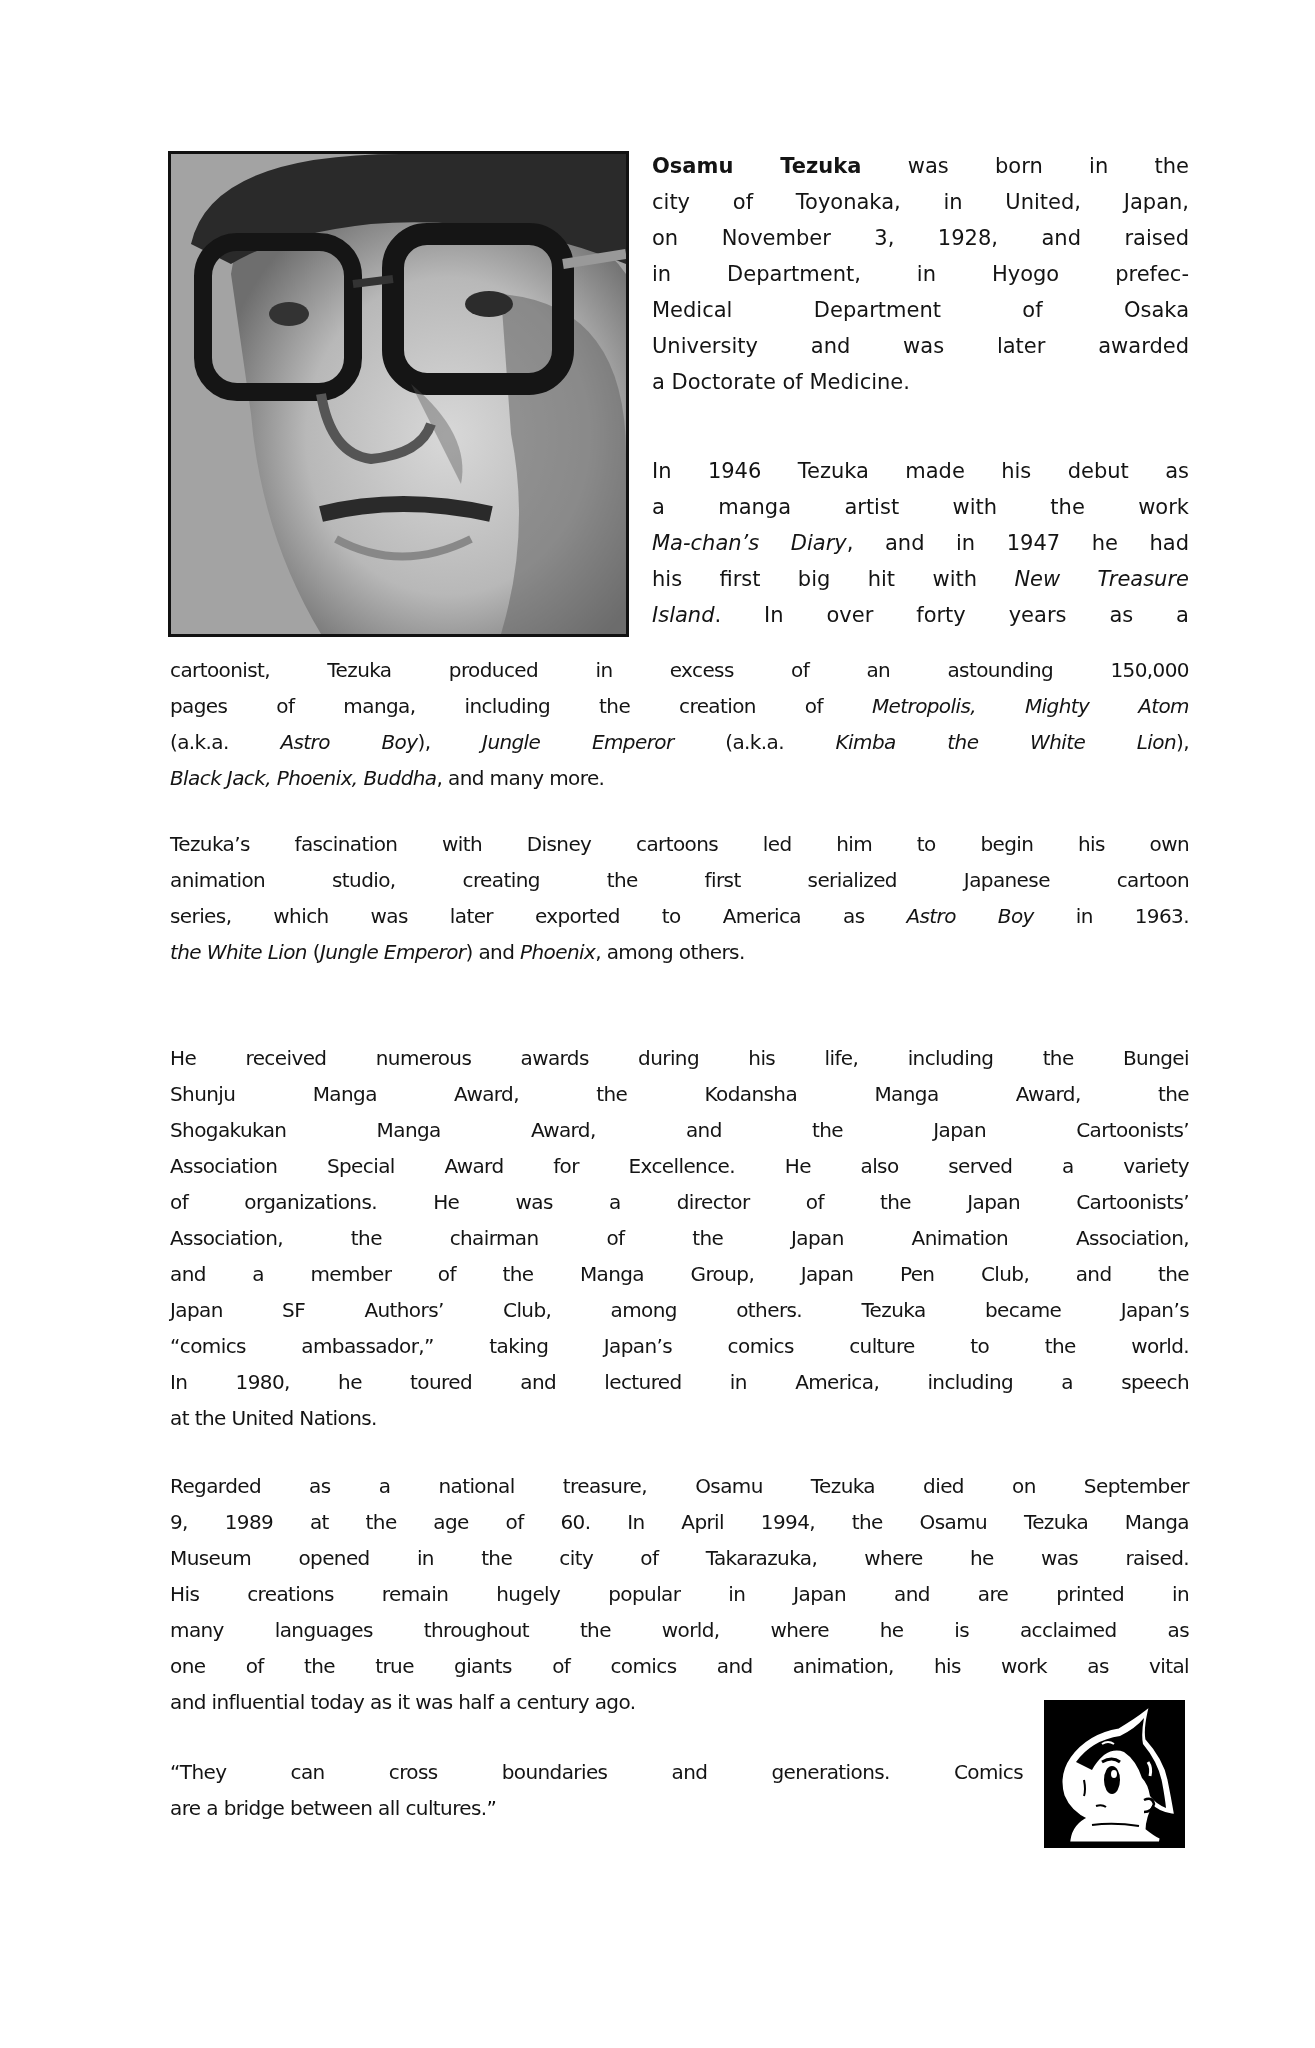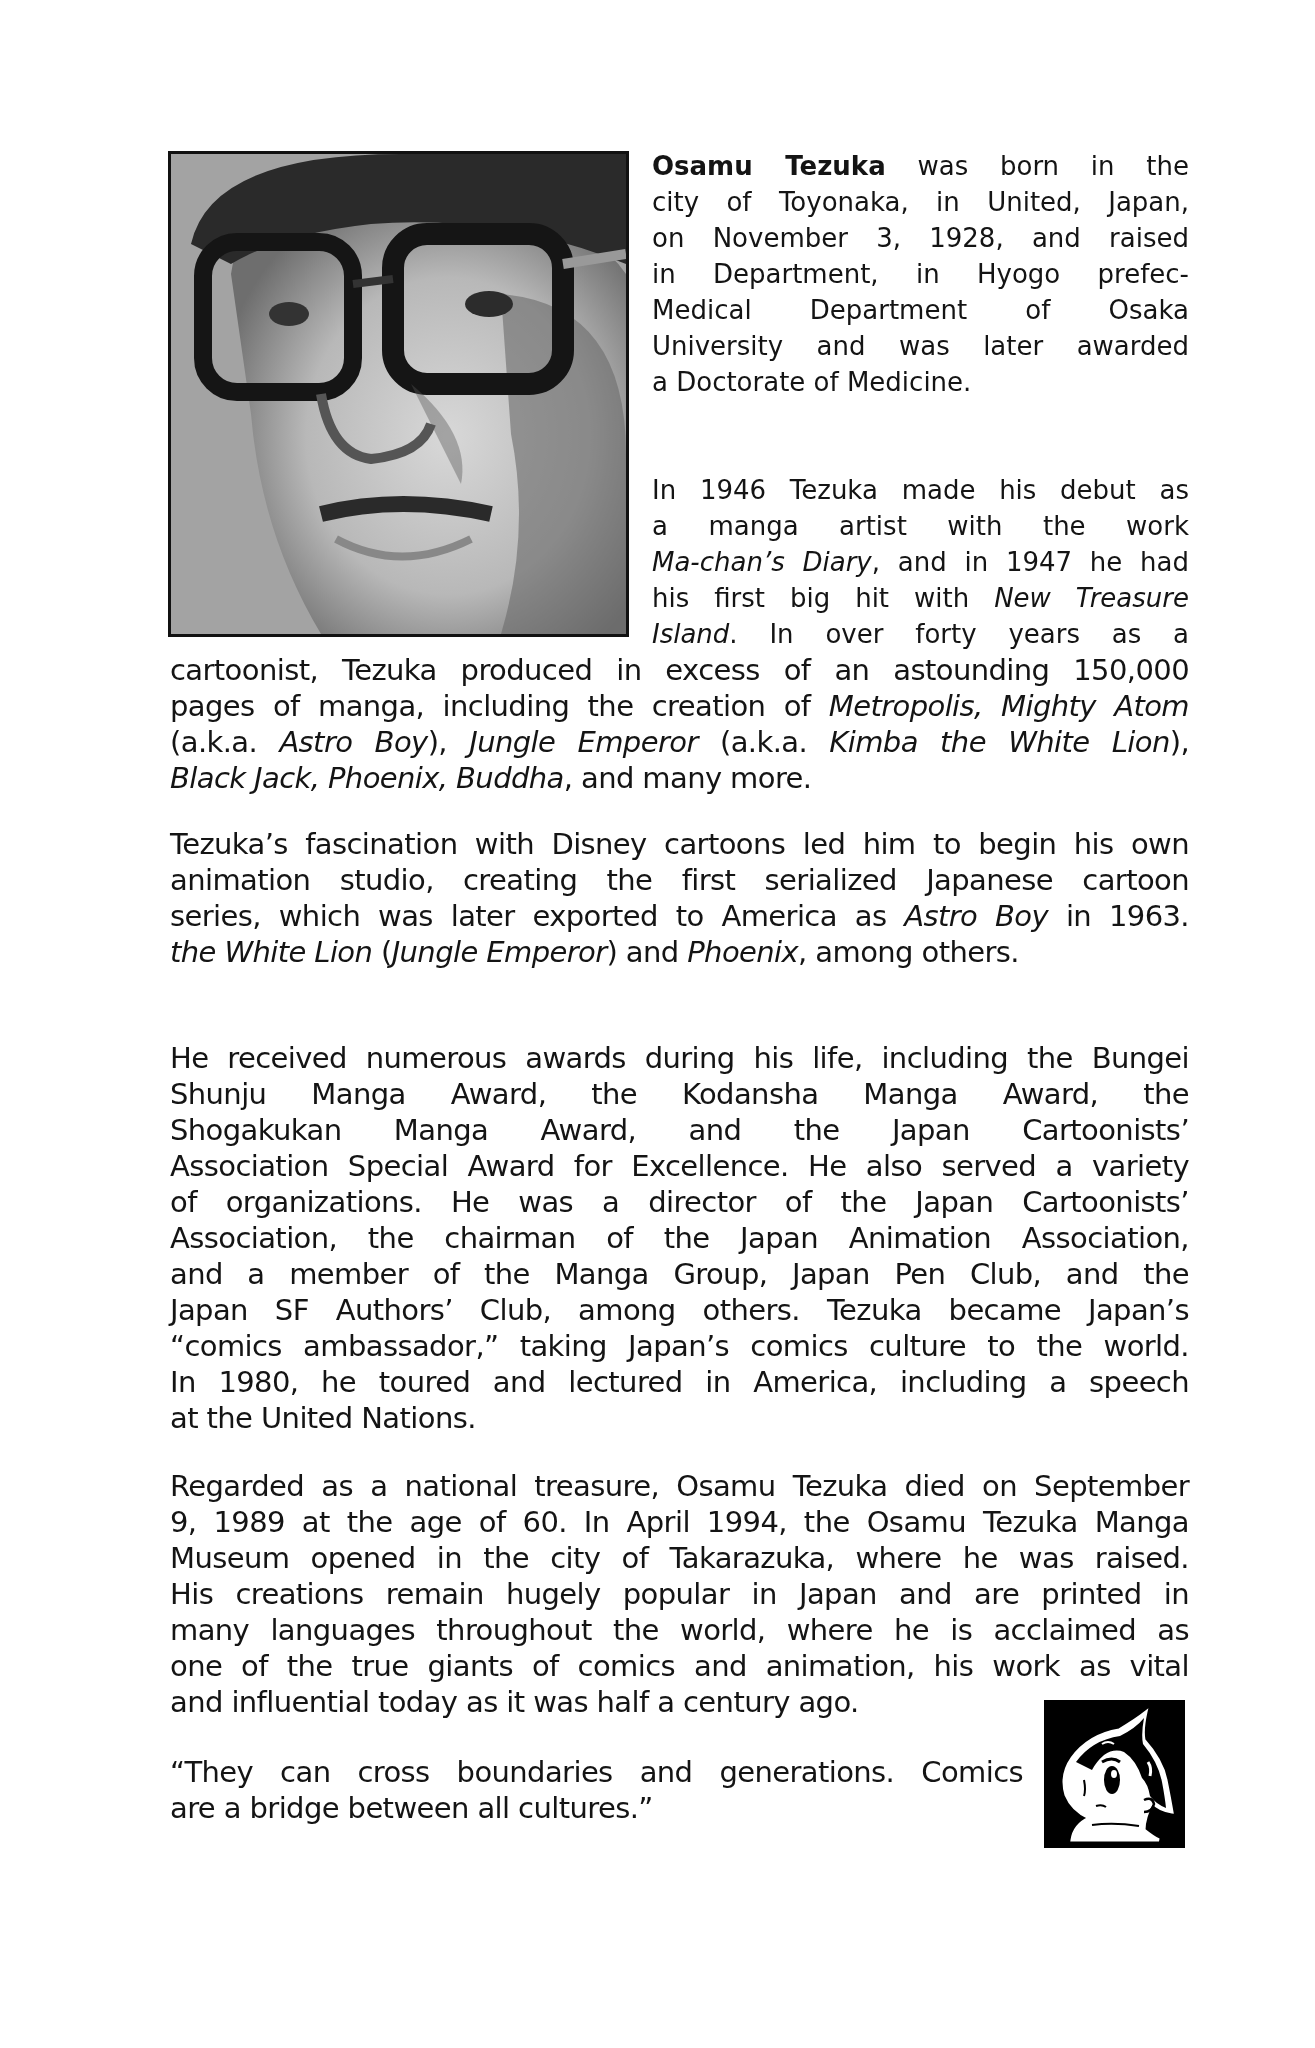--- a/index.html
+++ b/index.html
@@ -12,22 +12,22 @@
   .photo svg { display: block; width: 100%; height: 100%; }
   .para { position: absolute; }
   .line {
     display: block; height: 36px; line-height: 36px; font-size: 27px;
     white-space: nowrap; text-align: justify; text-align-last: justify;
     letter-spacing: 0;
   }
   .line.last { text-align-last: left; }
   .line .it { font-style: italic; }
   .line .b { font-weight: bold; }
-  .narrow .line { font-size: 26px; }
-  .wide .line { font-size: 29px; letter-spacing: -0.6px; }
+  .narrow .line { font-size: 21px; }
+  .wide .line { font-size: 20px; letter-spacing: -0.6px; }
   .astro {
     position: absolute; left: 1044px; top: 1700px; width: 141px; height: 148px;
     background: #000; overflow: hidden;
   }
   .astro svg { display: block; width: 100%; height: 100%; }
 </style>
 </head>
 <body>
 
 <div class="photo" title="Portrait photo of Osamu Tezuka wearing a beret and thick-framed glasses">
@@ -67,21 +67,21 @@
 <div class="para narrow" style="left:652px; top:148px; width:537px;">
   <span class="line"><span class="b">Osamu Tezuka</span><span> was born in the</span></span>
   <span class="line"><span>city of Toyonaka, in United, Japan,</span></span>
   <span class="line"><span>on November 3, 1928, and raised</span></span>
   <span class="line"><span>in Department, in Hyogo prefec-</span></span>
   <span class="line"><span>Medical Department of Osaka</span></span>
   <span class="line"><span>University and was later awarded</span></span>
   <span class="line last"><span>a Doctorate of Medicine.</span></span>
 </div>
 
-<div class="para narrow" style="left:652px; top:472px; width:537px;">
+<div class="para narrow" style="left:652px; top:453px; width:537px;">
   <span class="line"><span>In 1946 Tezuka made his debut as</span></span>
   <span class="line"><span>a manga artist with the work</span></span>
   <span class="line"><span class="it">Ma-chan’s Diary</span><span>, and in 1947 he had</span></span>
   <span class="line"><span>his first big hit with </span><span class="it">New Treasure</span></span>
   <span class="line"><span class="it">Island</span><span>. In over forty years as a</span></span>
 </div>
 
 <div class="para wide" style="left:170px; top:652px; width:1019px;">
   <span class="line"><span>cartoonist, Tezuka produced in excess of an astounding 150,000</span></span>
   <span class="line"><span>pages of manga, including the creation of </span><span class="it">Metropolis, Mighty Atom</span></span>

